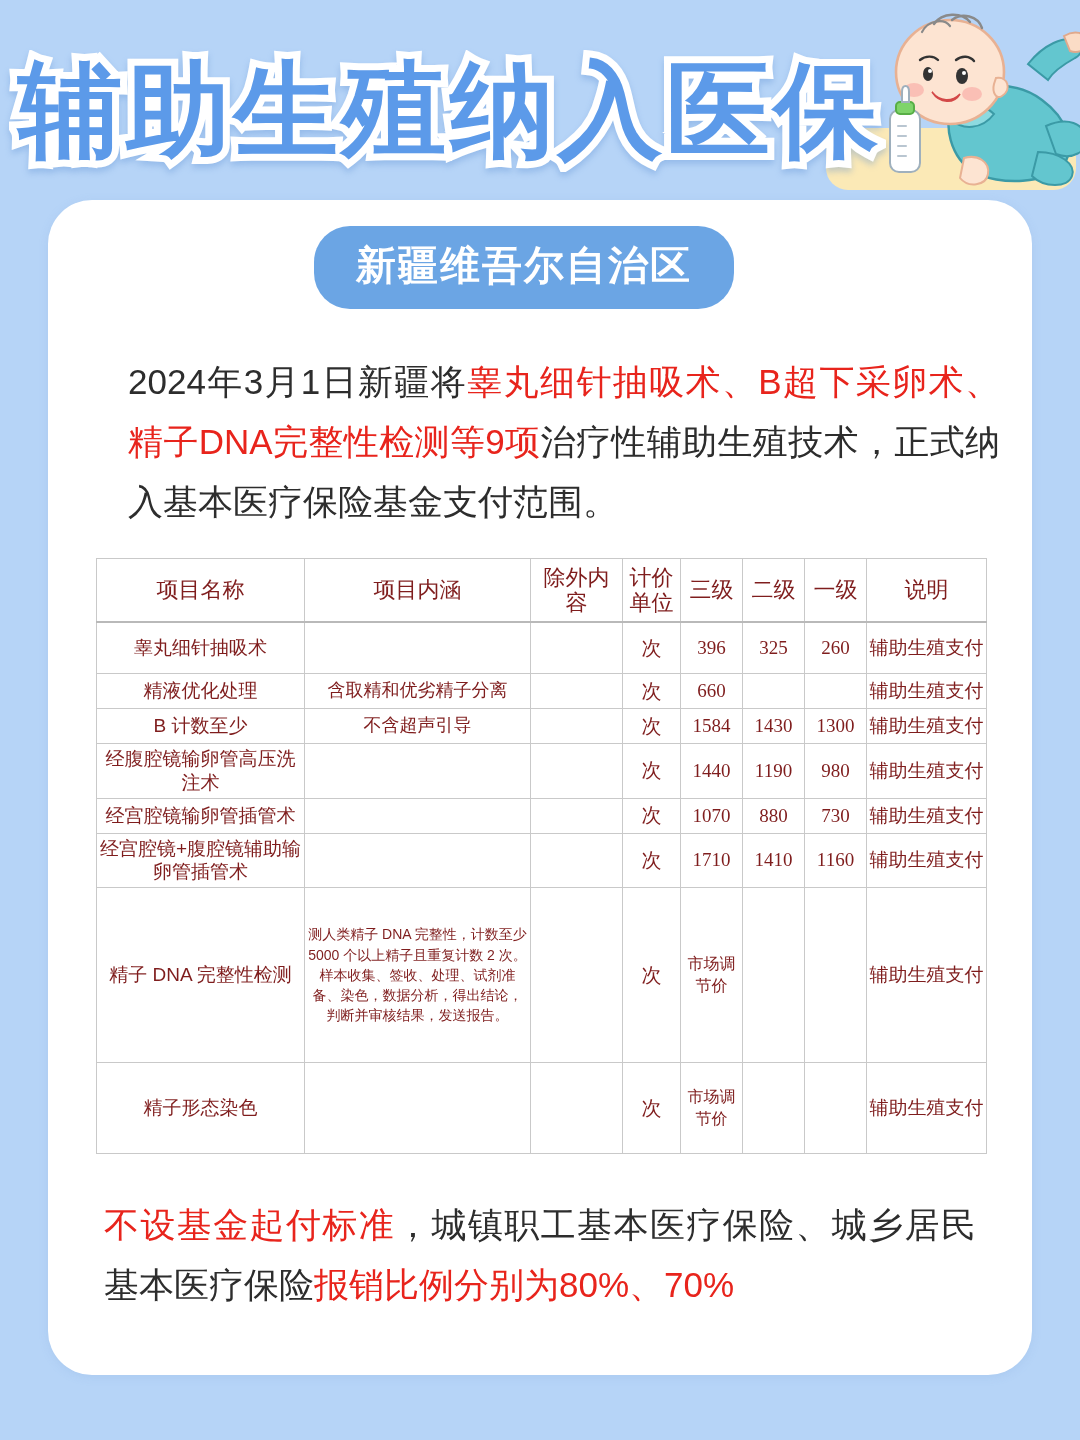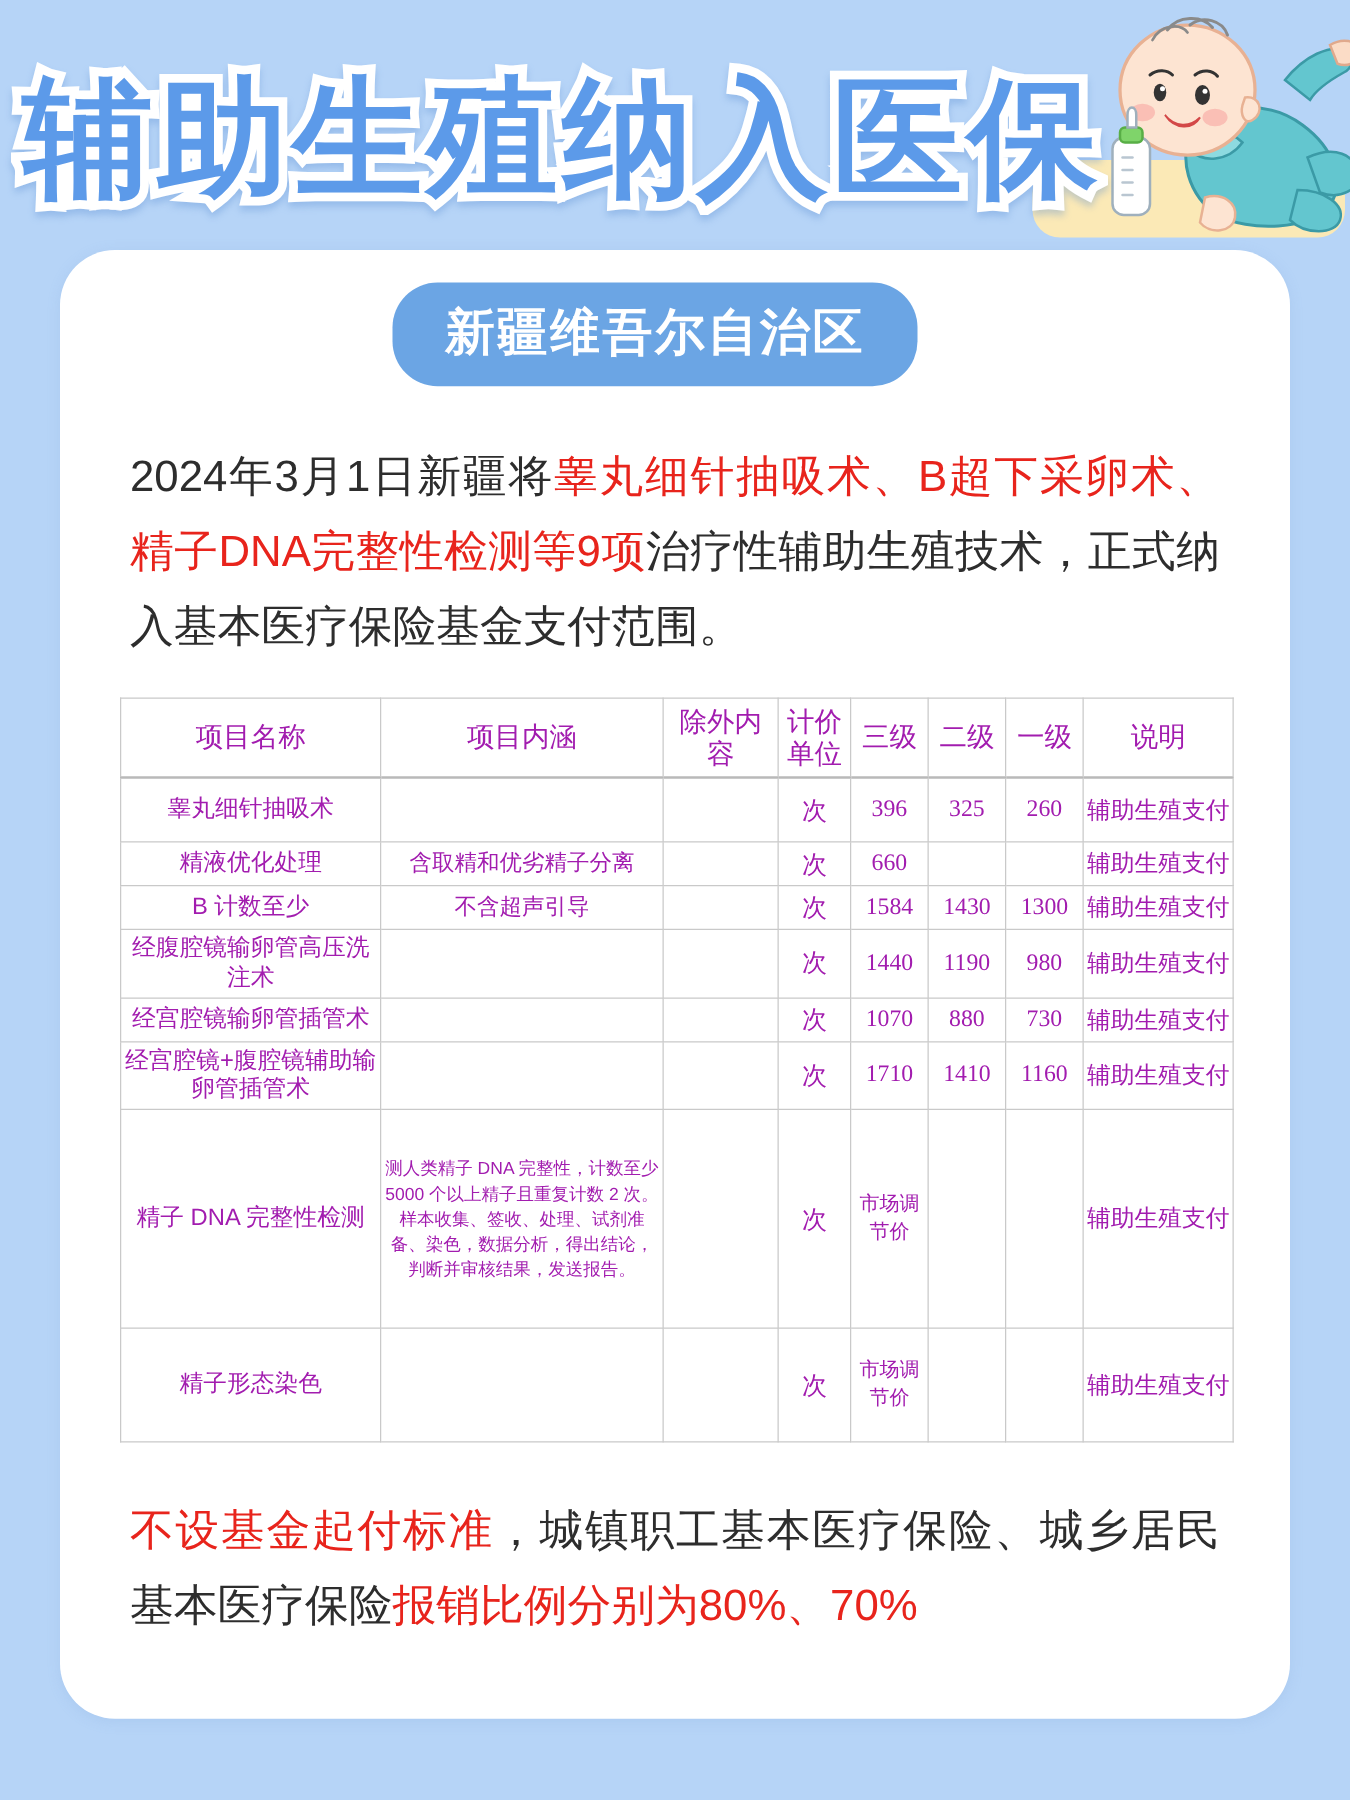--- a/index.html
+++ b/index.html
@@ -51,33 +51,33 @@
     font-size:40px;font-weight:bold;letter-spacing:2px;
     padding:12px 42px 16px;border-radius:36px;
     white-space:nowrap;
   }
 
   .para{
     position:absolute;left:56px;width:872px;
     font-size:35px;line-height:1.72;color:#2d2d2d;
     text-align:justify;
   }
-  .para-top{top:152px;}
+  .para-top{top:152px;margin-left:24px;}
   .para-bottom{top:995px;}
   .red{color:#e8241c;}
 
   
   .tablewrap{
     position:absolute;left:48px;top:358px;width:890px;
   }
   table.pricing{
     border-collapse:collapse;width:890px;
     table-layout:fixed;
     font-family:"Liberation Sans","DejaVu Sans",sans-serif;
-    color:#a21caf;
+    color:#7f1d1d;
   }
   table.pricing td,table.pricing th{
     border:1px solid #c9c9c9;
     text-align:center;vertical-align:middle;
     padding:3px 2px;
     font-weight:normal;
   }
   table.pricing thead th{
     font-size:22px;line-height:1.14;
     height:56px;font-weight:normal;

